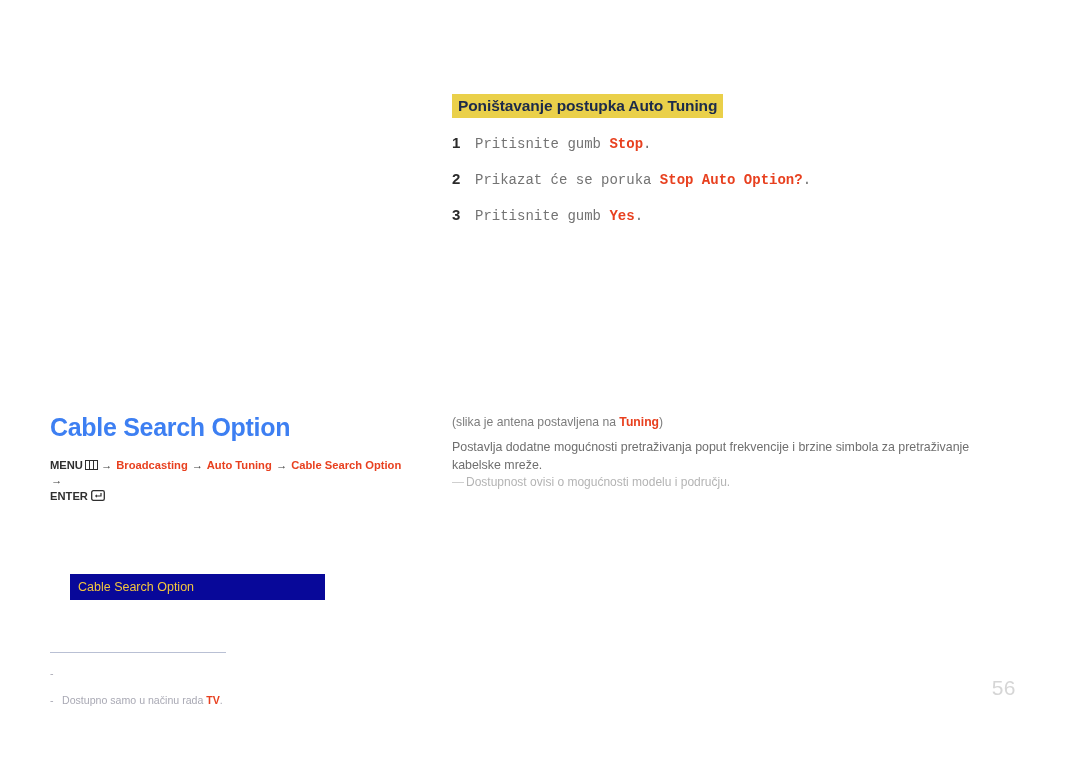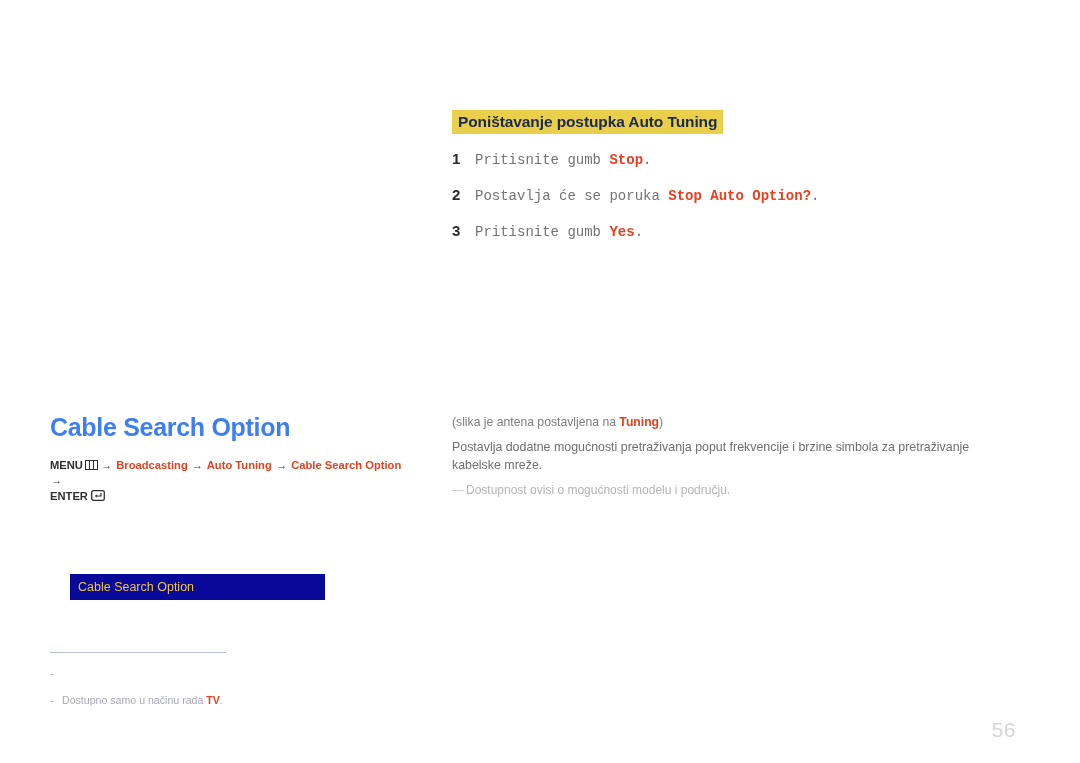--- a/index.html
+++ b/index.html
@@ -20,21 +20,20 @@
     position: absolute;
     inset: 0;
   }
 
   
   .top-section {
     position: absolute;
     left: 452px;
     top: 94px;
     width: 520px;
-    margin-top: 16px;
   }
   .section-heading {
     display: inline-block;
     background: #ead04a;
     color: #1c2a4a;
     font-size: 15.5px;
     font-weight: bold;
     letter-spacing: -0.1px;
     padding: 3px 6px 4px 6px;
     line-height: 1.1;
@@ -77,21 +76,20 @@
   .desc-line-note {
     color: #7d7d7d;
     font-size: 12.2px;
     line-height: 1.35;
     margin-bottom: 9px;
   }
   .desc-line-main {
     color: #6f6f6f;
     font-size: 12.4px;
     line-height: 1.4;
-    margin-bottom: 8px;
   }
   .desc-line-sub {
     color: #b4b4b4;
     font-size: 12px;
     line-height: 1.35;
     display: flex;
     align-items: baseline;
   }
   .emdash {
     color: #c9c9c9;
@@ -211,21 +209,21 @@
   .footnote .tv {
     color: #e8401f;
     font-weight: bold;
   }
 
   
   .page-number {
     position: absolute;
     left: 0;
     right: 64px;
-    top: 718px;
+    top: 676px;
     text-align: right;
     color: #d6d6d6;
     font-size: 21px;
     letter-spacing: 0.5px;
   }
 </style>
 </head>
 <body>
 
 <div class="page">
@@ -235,21 +233,21 @@
 
     <div class="steps">
 
       <div class="step">
         <div class="step-num">1</div>
         <div class="step-text"><span>Pritisnite gumb </span><span class="kw">Stop</span><span>.</span></div>
       </div>
 
       <div class="step">
         <div class="step-num">2</div>
-        <div class="step-text"><span>Postavlja će se poruka </span><span class="kw">Stop Auto Option?</span><span>.</span></div>
+        <div class="step-text"><span>Prikazat će se poruka </span><span class="kw">Stop Auto Option?</span><span>.</span></div>
       </div>
 
       <div class="step">
         <div class="step-num">3</div>
         <div class="step-text"><span>Pritisnite gumb </span><span class="kw">Yes</span><span>.</span></div>
       </div>
 
     </div>
   </div>
 

